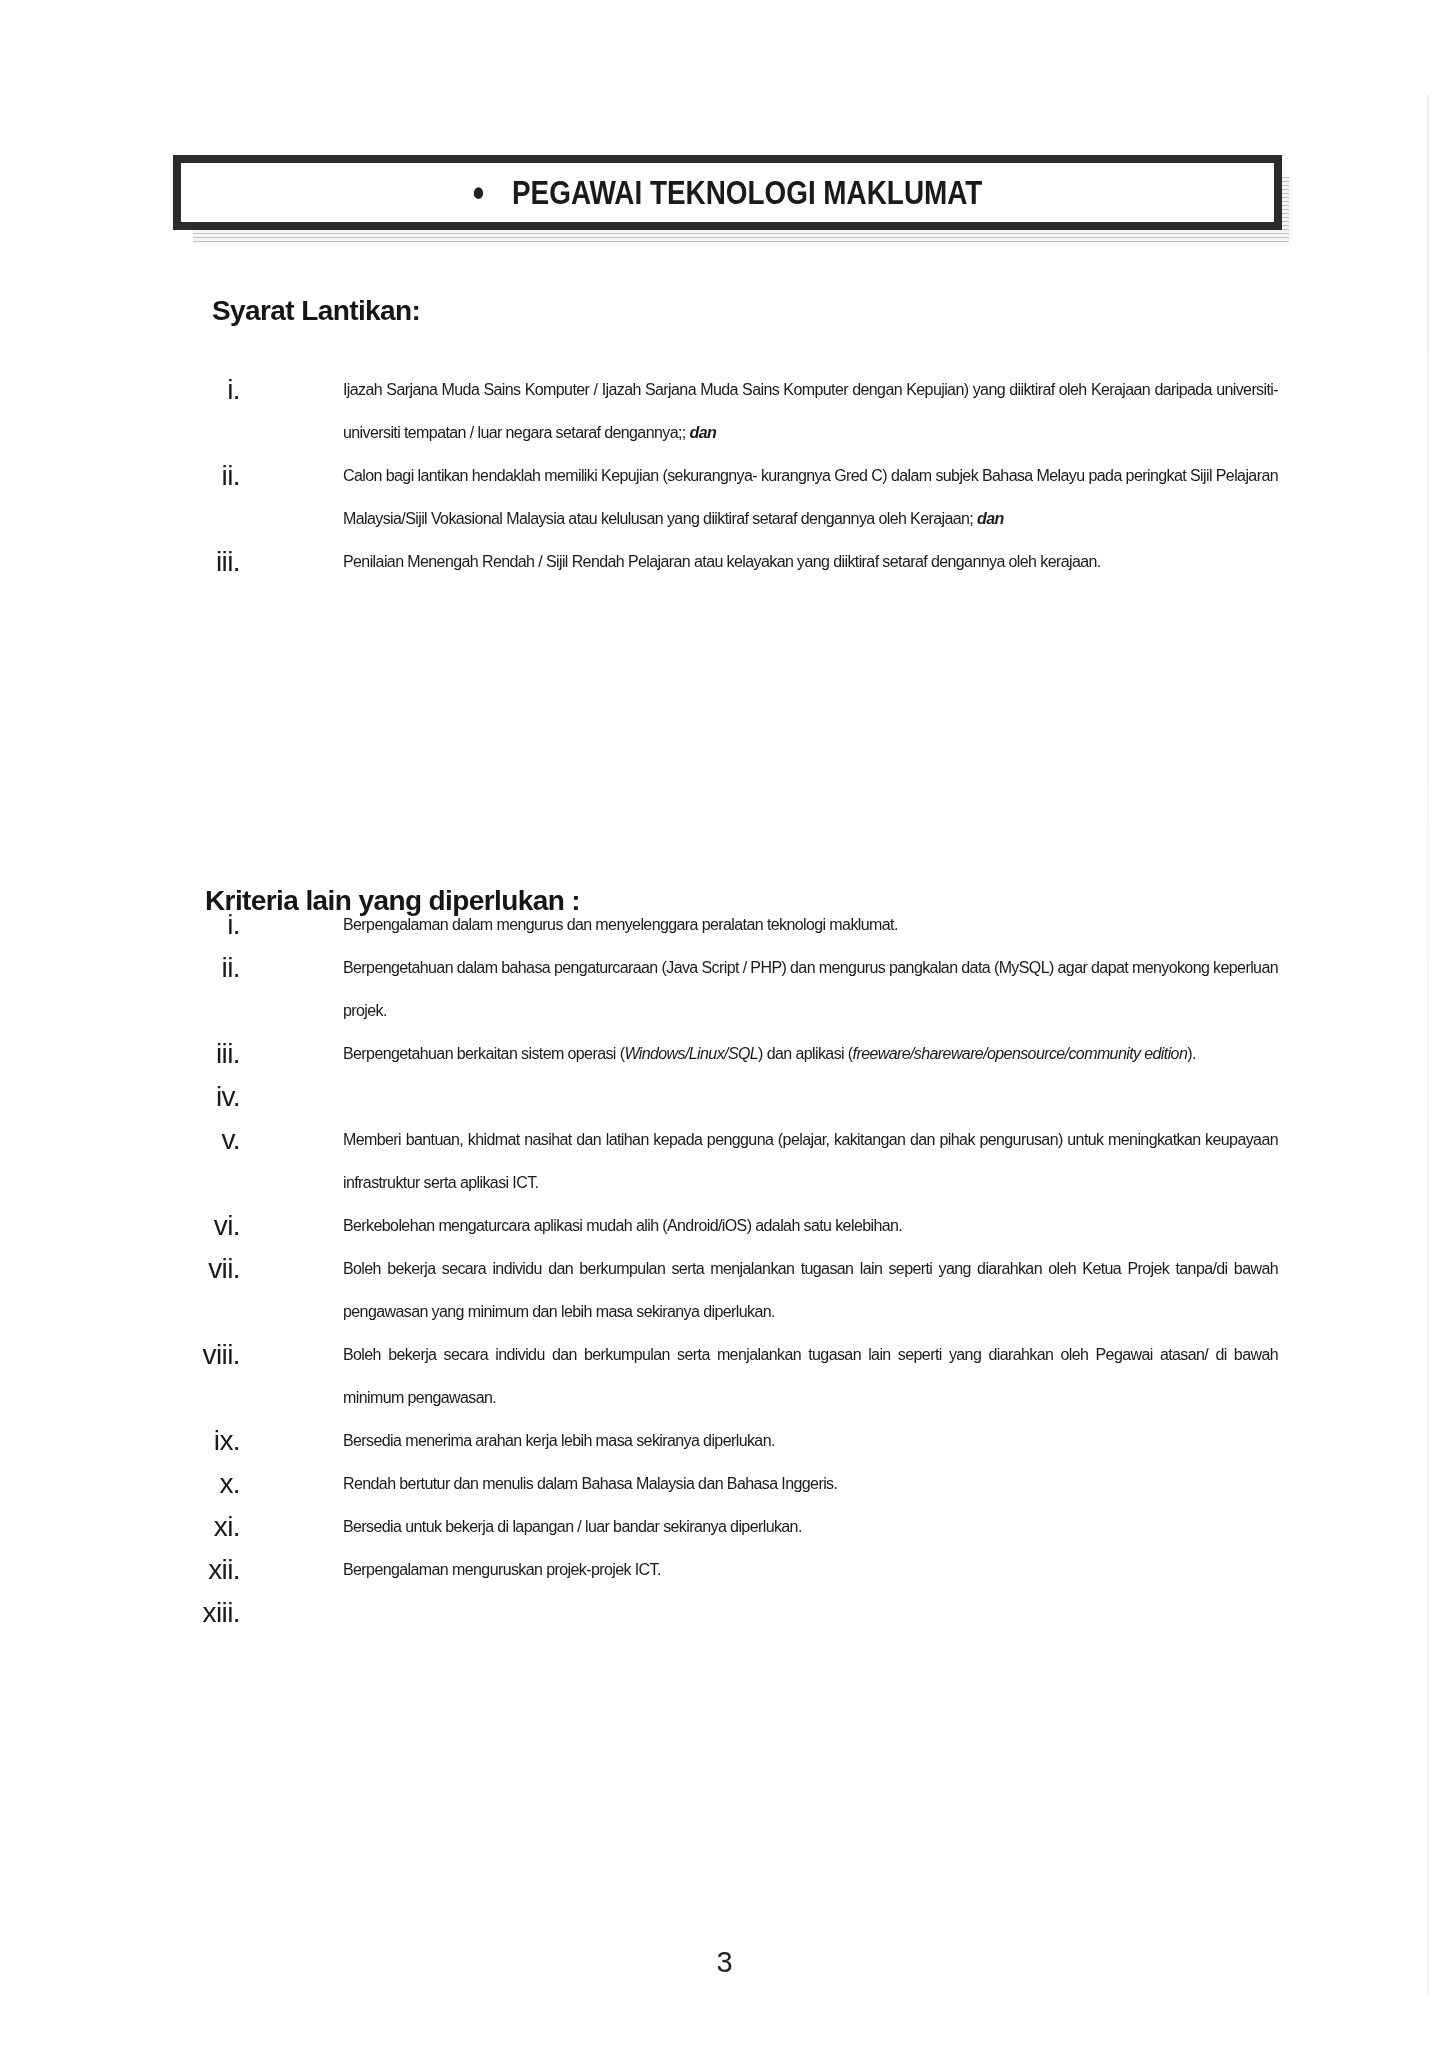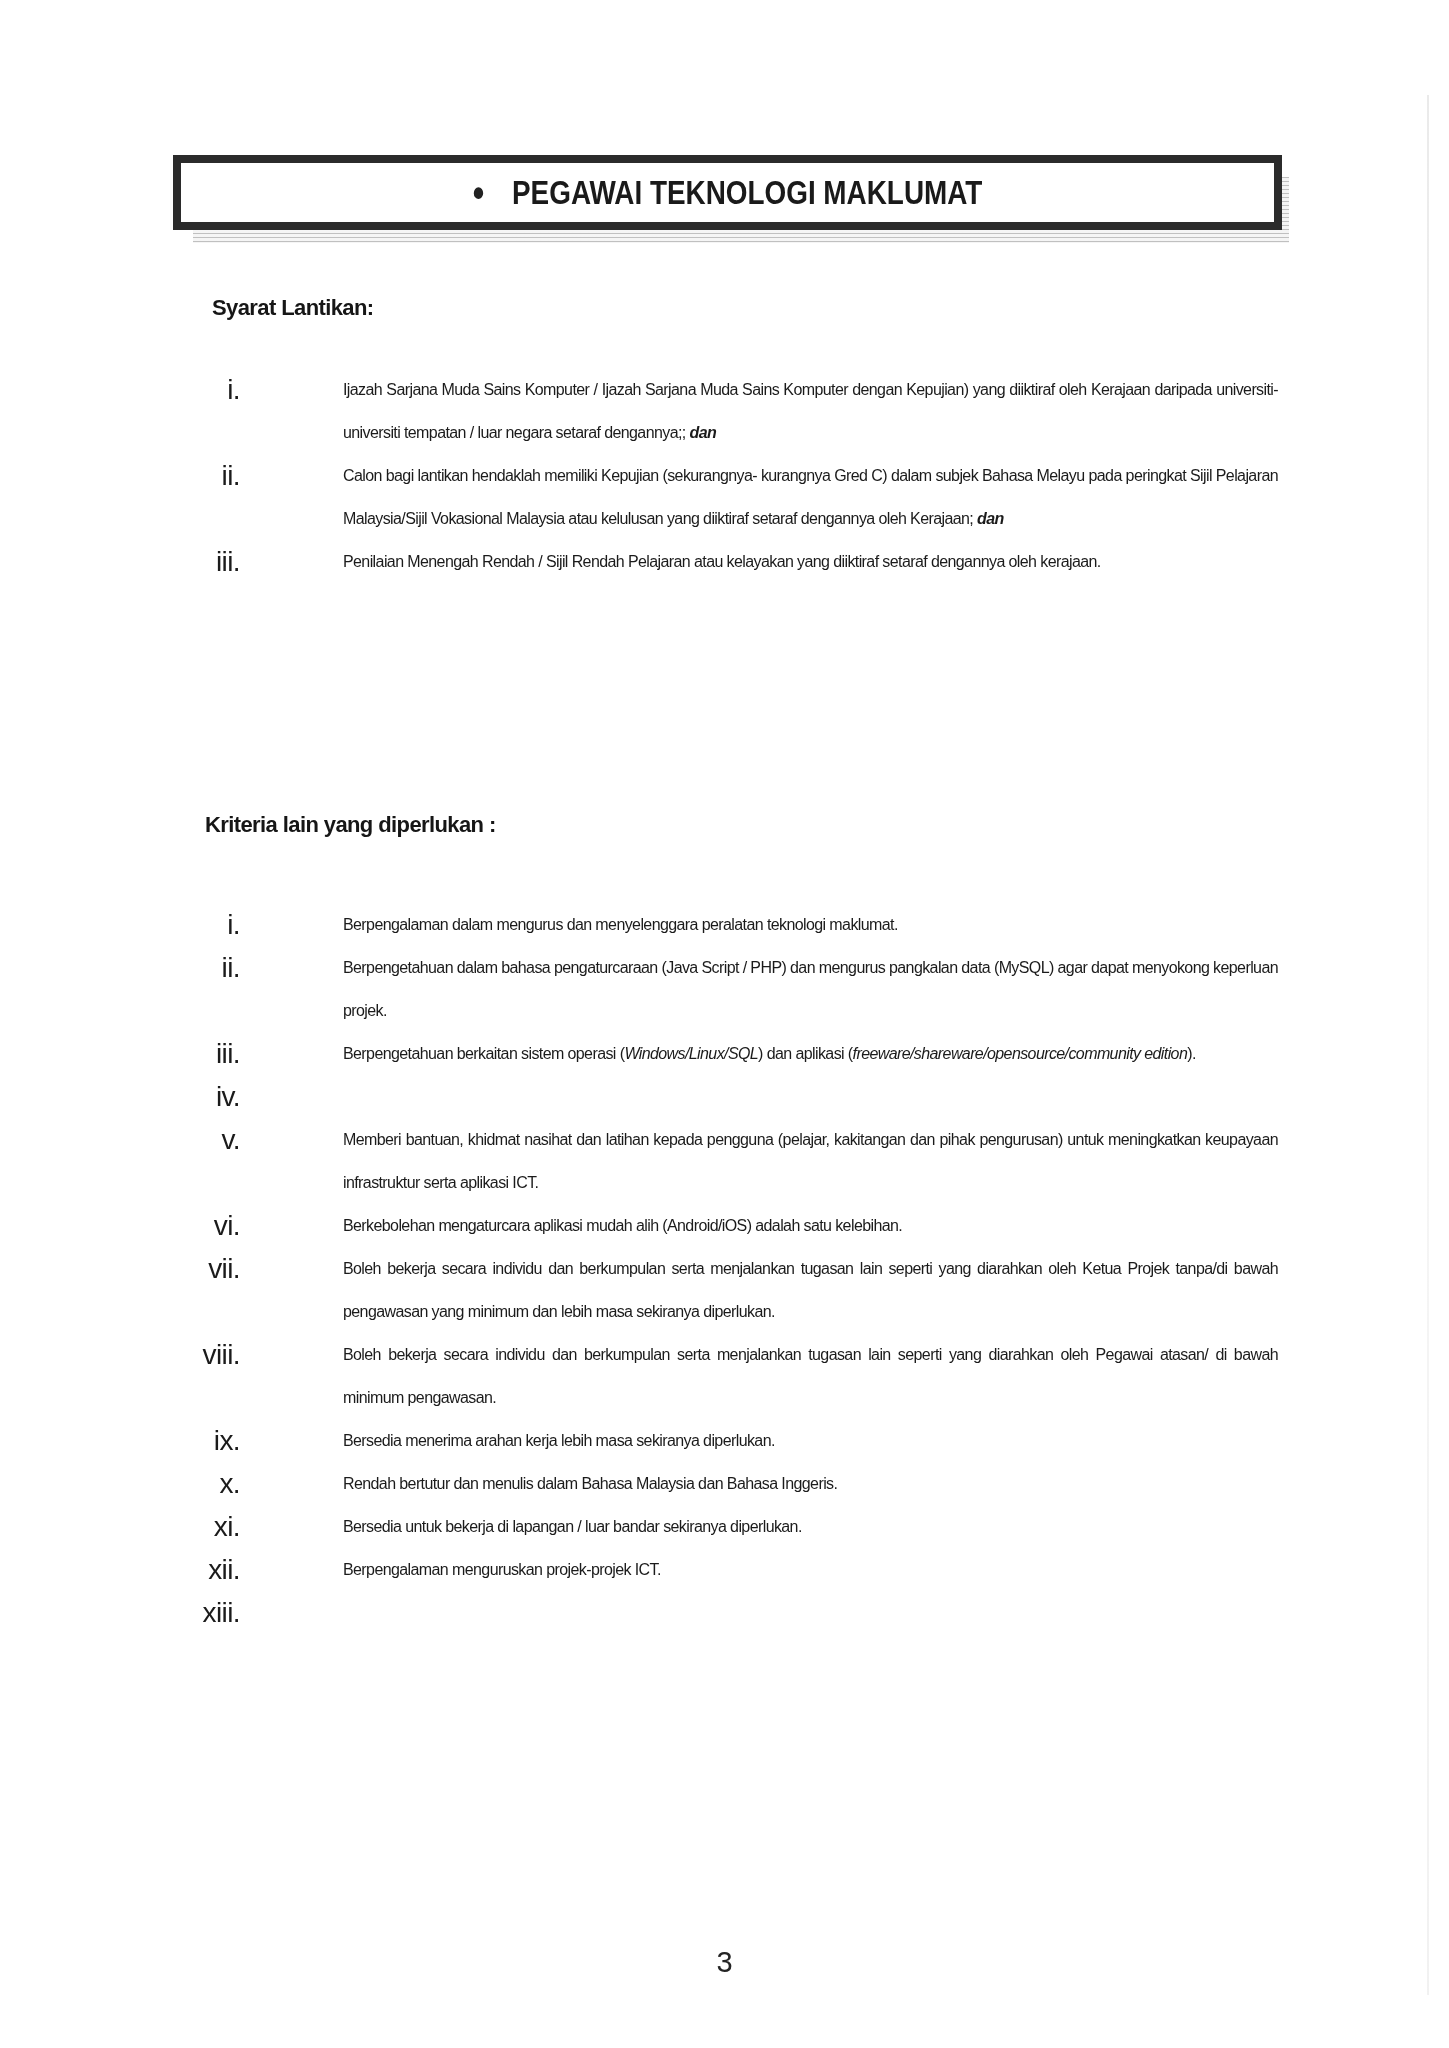--- a/index.html
+++ b/index.html
@@ -24,25 +24,25 @@
     width:100%;height:100%;gap:34px;
     transform:scaleX(.82);transform-origin:center;
   }
   .banner-bullet{font-size:40px;font-weight:bold;color:#222;line-height:1;}
   .banner-title{
     font-size:34px;font-weight:bold;color:#1a1a1a;letter-spacing:0px;
     white-space:nowrap;
   }
   
   .sec-heading{
-    position:absolute;font-weight:bold;font-size:22px;letter-spacing:-0.6px;
+    position:absolute;font-weight:bold;font-size:28px;letter-spacing:-0.6px;
     color:#161616;white-space:nowrap;
   }
   #heading-0{left:212px;top:295px;}
-  #heading-1{left:205px;top:812px;}
+  #heading-1{left:205px;top:885px;}
   
   .list{position:absolute;left:150px;width:1128px;}
   #list-0{top:368px;}
   #list-1{top:903px;}
   .item{display:flex;align-items:flex-start;}
   .num{
     width:90px;flex:0 0 90px;text-align:right;
     font-size:28px;line-height:43px;letter-spacing:-0.6px;
   }
   .txt{

